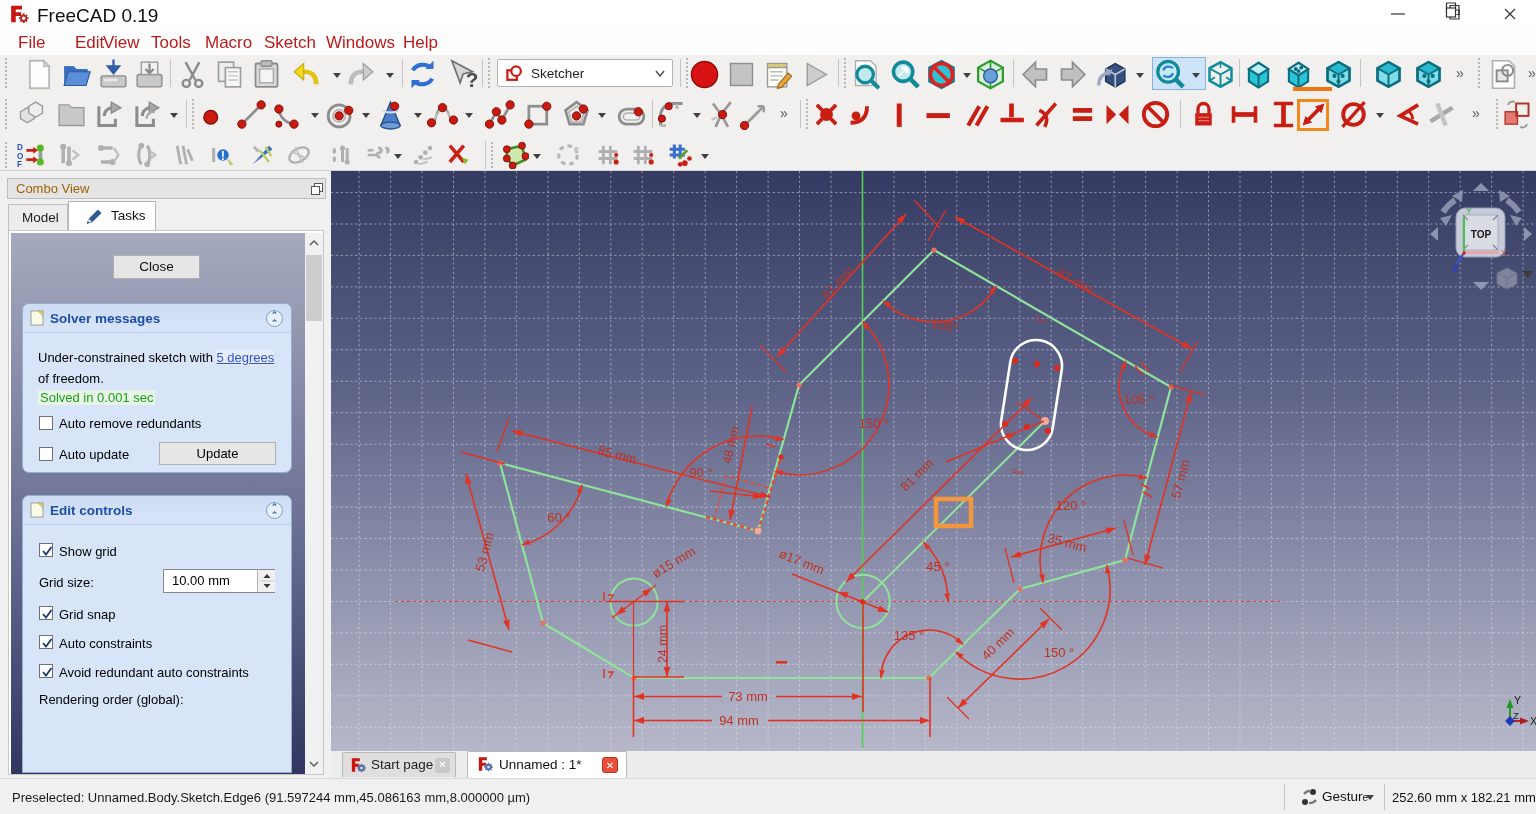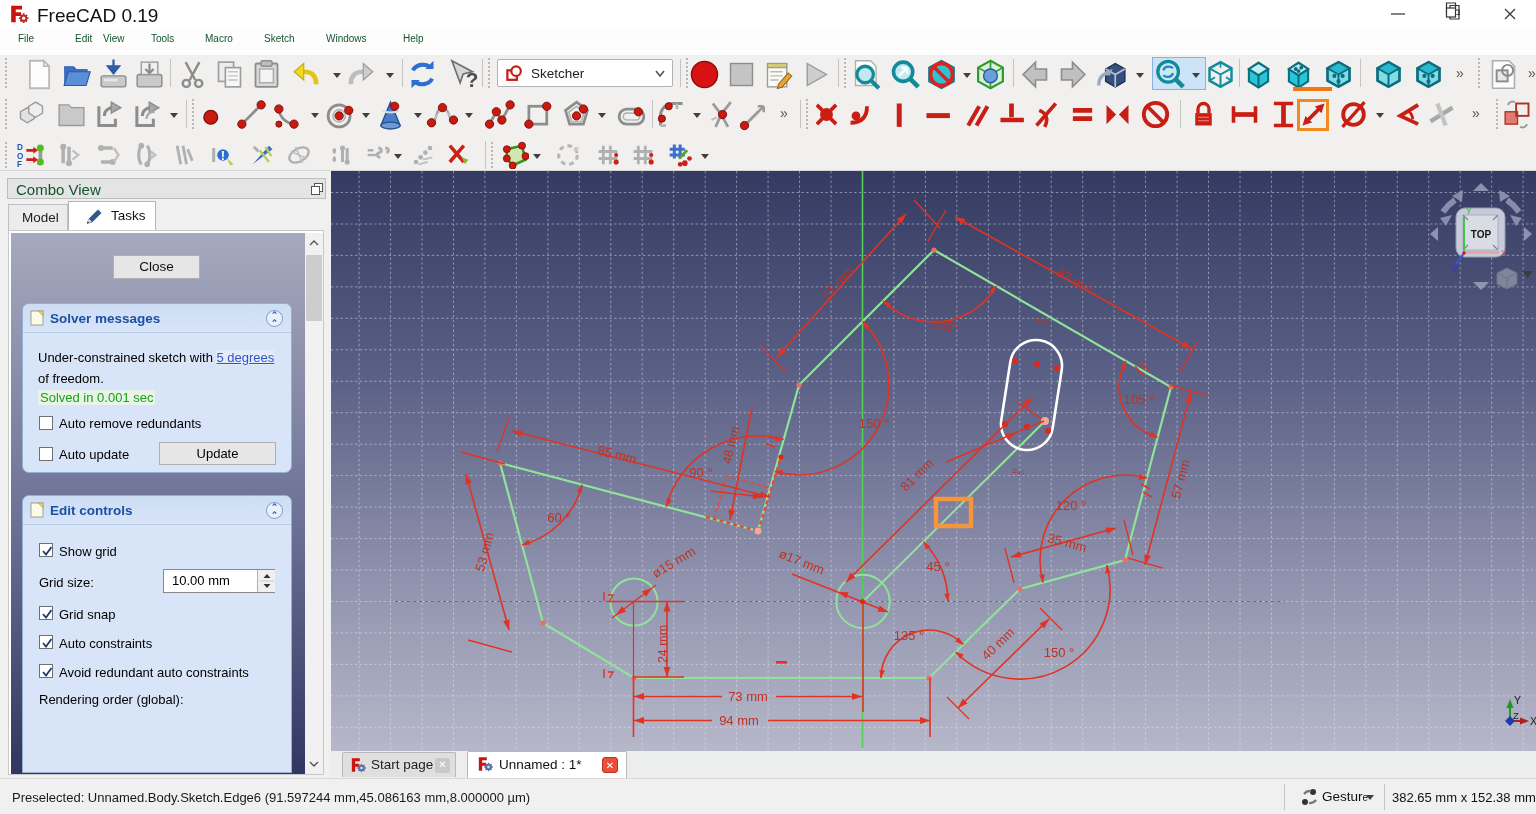--- a/index.html
+++ b/index.html
@@ -1,20 +1,20 @@
 <!DOCTYPE html>
 <html><head><meta charset="utf-8"><style>
 *{margin:0;padding:0;box-sizing:border-box}
 body{width:1536px;height:814px;font-family:"Liberation Sans",sans-serif;background:#f0f0f0;overflow:hidden;position:relative}
 .abs{position:absolute}
 .btn30{position:absolute;width:34px;height:34px;display:flex;align-items:center;justify-content:center}
 .dd{position:absolute;width:0;height:0;border-left:4px solid transparent;border-right:4px solid transparent;border-top:5px solid #404040}
 .vsep{position:absolute;width:1px;background:#c3c3c3}
 .handle{position:absolute;width:3px;border-left:2px dotted #b8b8b8}
-.menu-item{display:inline-block;color:#14532d;font-size:10px}
+.menu-item{display:inline-block;color:#b91c1c;font-size:17px}
 .cb{position:absolute;width:14px;height:14px;background:#fff;border:1px solid #707070}
 .cb svg{position:absolute;left:0px;top:0px}
 .secbox{position:absolute;left:22px;width:270px;background:#d8e4f8;border:1px solid #96aed2;border-radius:7px}
 .sechdr{height:29px;border-bottom:1px solid #b9cce8;background:linear-gradient(#cdddf4,#d8e4f8);border-radius:7px 7px 0 0;position:relative}
 .sechdr .t{position:absolute;left:27px;top:7px;font-size:13.5px;font-weight:bold;color:#1d4fa4}
 .collbtn{position:absolute;right:8px;top:6px;width:17px;height:17px;border:1px solid #7e9cc8;border-radius:9px;background:#e8f0fb;color:#2d5bb8;font-size:9px;text-align:center;line-height:8px;font-weight:bold}
 </style></head><body>
 <div class="abs" style="left:0;top:0;width:1536px;height:28px;background:#fff">
     <div class="abs" style="left:9px;top:4px"><svg width="21" height="20" viewBox="0 0 24 24">
         <path d="M2 2h13v4.5H7.5V10H14v4.5H7.5V22H2z" fill="#c8150f"></path>
@@ -668,21 +668,21 @@
       <path d="M8 3v12M13 3v12M4 7h13M4 12h13" stroke="#3a6fd0" stroke-width="2.6"></path>
       <path d="M12 15l7-7" stroke="#5aa02a" stroke-width="2.4"></path>
       <circle cx="17" cy="19" r="2.4" fill="#cc2015"></circle>
       <circle cx="21" cy="15" r="2" fill="#cc2015"></circle>
       <circle cx="13" cy="20" r="2" fill="#cc2015"></circle>
     </svg>
   </div>
 <div class="dd" style="left:701px;top:154px"></div>
 <div class="abs" style="left:0;top:0;width:331px;height:775px;overflow:hidden">
     <div class="abs" style="left:7px;top:178px;width:319px;height:21px;background:#e4e4e4;border:1px solid #bdbdbd">
-      <div class="abs" style="left:8px;top:2px;font-size:15px;color:#14532d">Combo View</div>
+      <div class="abs" style="left:8px;top:2px;font-size:13px;color:#a16207">Combo View</div>
       <svg class="abs" style="left:303px;top:4px" width="13" height="13">
         <rect x="3.5" y="0.5" width="8" height="8" fill="#fff" stroke="#555"></rect>
         <rect x="0.5" y="3.5" width="8" height="8" fill="#fff" stroke="#555"></rect>
       </svg>
     </div>
     <div class="abs" style="left:8px;top:204px;width:60px;height:26px;background:#ececec;border:1px solid #c0c0c0;border-bottom:none">
       <div class="abs" style="left:13px;top:5px;font-size:13.5px;color:#222">Model</div>
     </div>
     <div class="abs" style="left:68px;top:201px;width:88px;height:29px;background:#fff;border:1px solid #b5b5b5;border-bottom:none">
       <svg class="abs" style="left:15px;top:5px" width="20" height="19" viewBox="0 0 24 24">
@@ -1076,13 +1076,13 @@
     <div class="abs" style="left:12px;top:11px;font-size:13px;color:#1a1a1a">Preselected: Unnamed.Body.Sketch.Edge6 (91.597244 mm,45.086163 mm,8.000000 µm)</div>
     <div class="vsep" style="left:1284px;top:5px;height:26px"></div>
     <svg class="abs" style="left:1300px;top:9px" width="20" height="18">
       <circle cx="13" cy="4" r="3" fill="#333"></circle>
       <circle cx="5" cy="14" r="3" fill="#333"></circle>
       <path d="M4 6a8 8 0 0 1 7 -3M16 12a8 8 0 0 1 -7 3" fill="none" stroke="#777" stroke-width="2.2"></path>
     </svg>
     <div class="abs" style="left:1322px;top:10px;font-size:13.5px;color:#111">Gestur<span style="font-size:10px">e</span></div>
     <div class="dd" style="left:1366px;top:16px"></div>
     <div class="vsep" style="left:1384px;top:5px;height:26px"></div>
-    <div class="abs" style="left:1392px;top:11px;font-size:13px;color:#111;white-space:nowrap">382.65 mm x 152.38 mm</div>
+    <div class="abs" style="left:1392px;top:11px;font-size:13px;color:#111;white-space:nowrap">252.60 mm x 182.21 mm</div>
   </div>
 </body></html>

